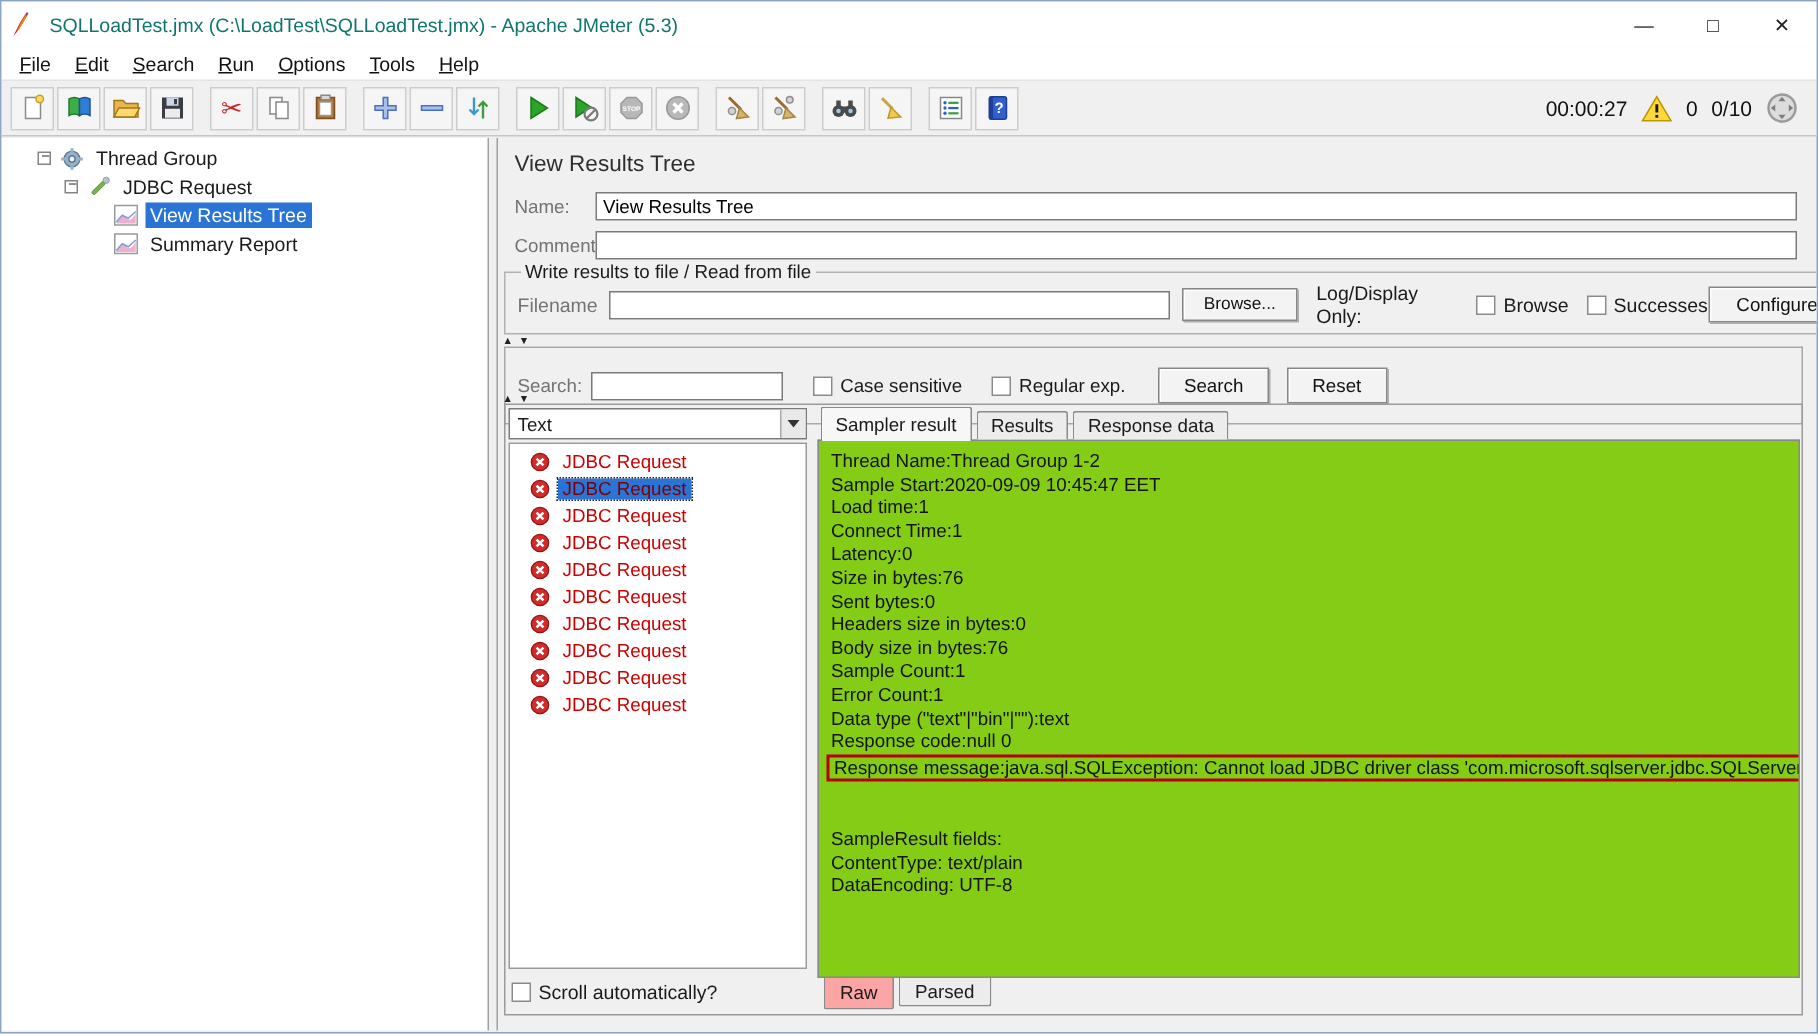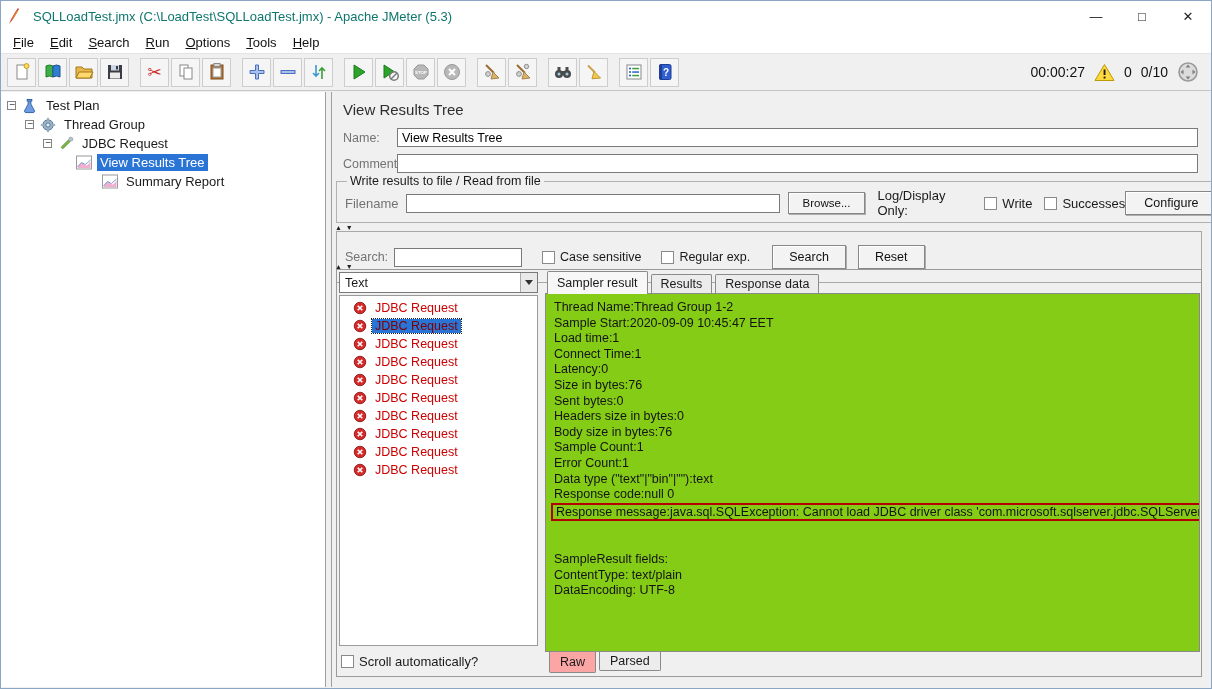--- a/index.html
+++ b/index.html
@@ -272,30 +272,20 @@
         <circle cx="11" cy="11" r="9" fill="#dcdcdc" stroke="#9a9a9a" stroke-width="1.6"></circle>
         <path d="M11 3.5 l2.4 3 h-4.8 z" fill="#7e7e7e"></path>
         <path d="M11 18.5 l2.4 -3 h-4.8 z" fill="#7e7e7e"></path>
         <path d="M3.5 11 l3 -2.4 v4.8 z" fill="#7e7e7e"></path>
         <path d="M18.5 11 l-3 -2.4 v4.8 z" fill="#7e7e7e"></path>
       </svg>
   </div>
 </div>
 
 <div id="tree">
-  <div class="trow" style="padding-left:6px;">
-    <span class="expander"></span>
-    <span class="ticon">
-        <svg width="15" height="16" viewBox="0 0 16 16">
-          <polygon points="6.5,1.5 9.5,1.5 9.5,6 13.5,13.5 12.5,15 3.5,15 2.5,13.5 6.5,6" fill="#6f9ce0" stroke="#2f5fa8"></polygon>
-          <rect x="5.5" y="1" width="5" height="1.6" fill="#9ab8ec" stroke="#2f5fa8"></rect>
-        </svg>
-      </span>
-    <span class="tlabel">Test Plan</span>
-  </div>
   <div class="trow" style="padding-left:24px;">
     <span class="expander"></span>
     <span class="ticon">
         <svg width="16" height="16" viewBox="0 0 16 16">
           <circle cx="8" cy="8" r="5.2" fill="#9ab2c8" stroke="#5f7a94"></circle>
           <rect x="7" y="0.8" width="2" height="3" fill="#9ab2c8"></rect>
           <rect x="7" y="12.2" width="2" height="3" fill="#9ab2c8"></rect>
           <rect x="0.8" y="7" width="3" height="2" fill="#9ab2c8"></rect>
           <rect x="12.2" y="7" width="3" height="2" fill="#9ab2c8"></rect>
           <circle cx="8" cy="8" r="2.1" fill="#e8f0f8" stroke="#5f7a94"></circle>
@@ -317,21 +307,21 @@
     <span class="exp-slot"></span>
     <span class="ticon">
         <svg width="16" height="15" viewBox="0 0 16 15">
           <rect x="0.5" y="1" width="15" height="13" fill="#fff" stroke="#9a9a9a"></rect>
           <path d="M1.5 13 Q5 5 8 9 T14.5 6 V13 z" fill="#f2aece"></path>
           <path d="M1.5 12 L5.5 7.5 L9.5 9.5 L14.5 5" stroke="#7aa0d4" fill="none"></path>
         </svg>
       </span>
     <span class="tlabel">View Results Tree</span>
   </div>
-  <div class="trow" style="padding-left:86px;">
+  <div class="trow" style="padding-left:60px;">
     <span class="exp-slot"></span>
     <span class="ticon">
         <svg width="16" height="15" viewBox="0 0 16 15">
           <rect x="0.5" y="1" width="15" height="13" fill="#fff" stroke="#9a9a9a"></rect>
           <path d="M1.5 13 Q5 5 8 9 T14.5 6 V13 z" fill="#f2aece"></path>
           <path d="M1.5 12 L5.5 7.5 L9.5 9.5 L14.5 5" stroke="#7aa0d4" fill="none"></path>
         </svg>
       </span>
     <span class="tlabel">Summary Report</span>
   </div>
@@ -348,21 +338,21 @@
 
   <fieldset id="file-fs">
     <legend>Write results to file / Read from file</legend>
     <div id="file-row">
       <span class="flabel" style="font-size:13px">Filename</span>
       <input id="filename-input" class="tinput" value="" style="">
       <button class="btn" id="browse-btn">Browse...</button>
       <span id="logdisp-label">Log/Display Only:</span>
       <span class="cbwrap">
         <span class="cb"></span>
-        <span class="cblabel">Write</span>
+        <span class="cblabel">Browse</span>
       </span>
       <span class="cbwrap">
         <span class="cb"></span>
         <span class="cblabel">Successes</span>
       </span>
       <button class="btn" id="configure-btn">Configure</button>
     </div>
   </fieldset>
 
   <span class="handle" style="top:132px">▲ ▼</span>

